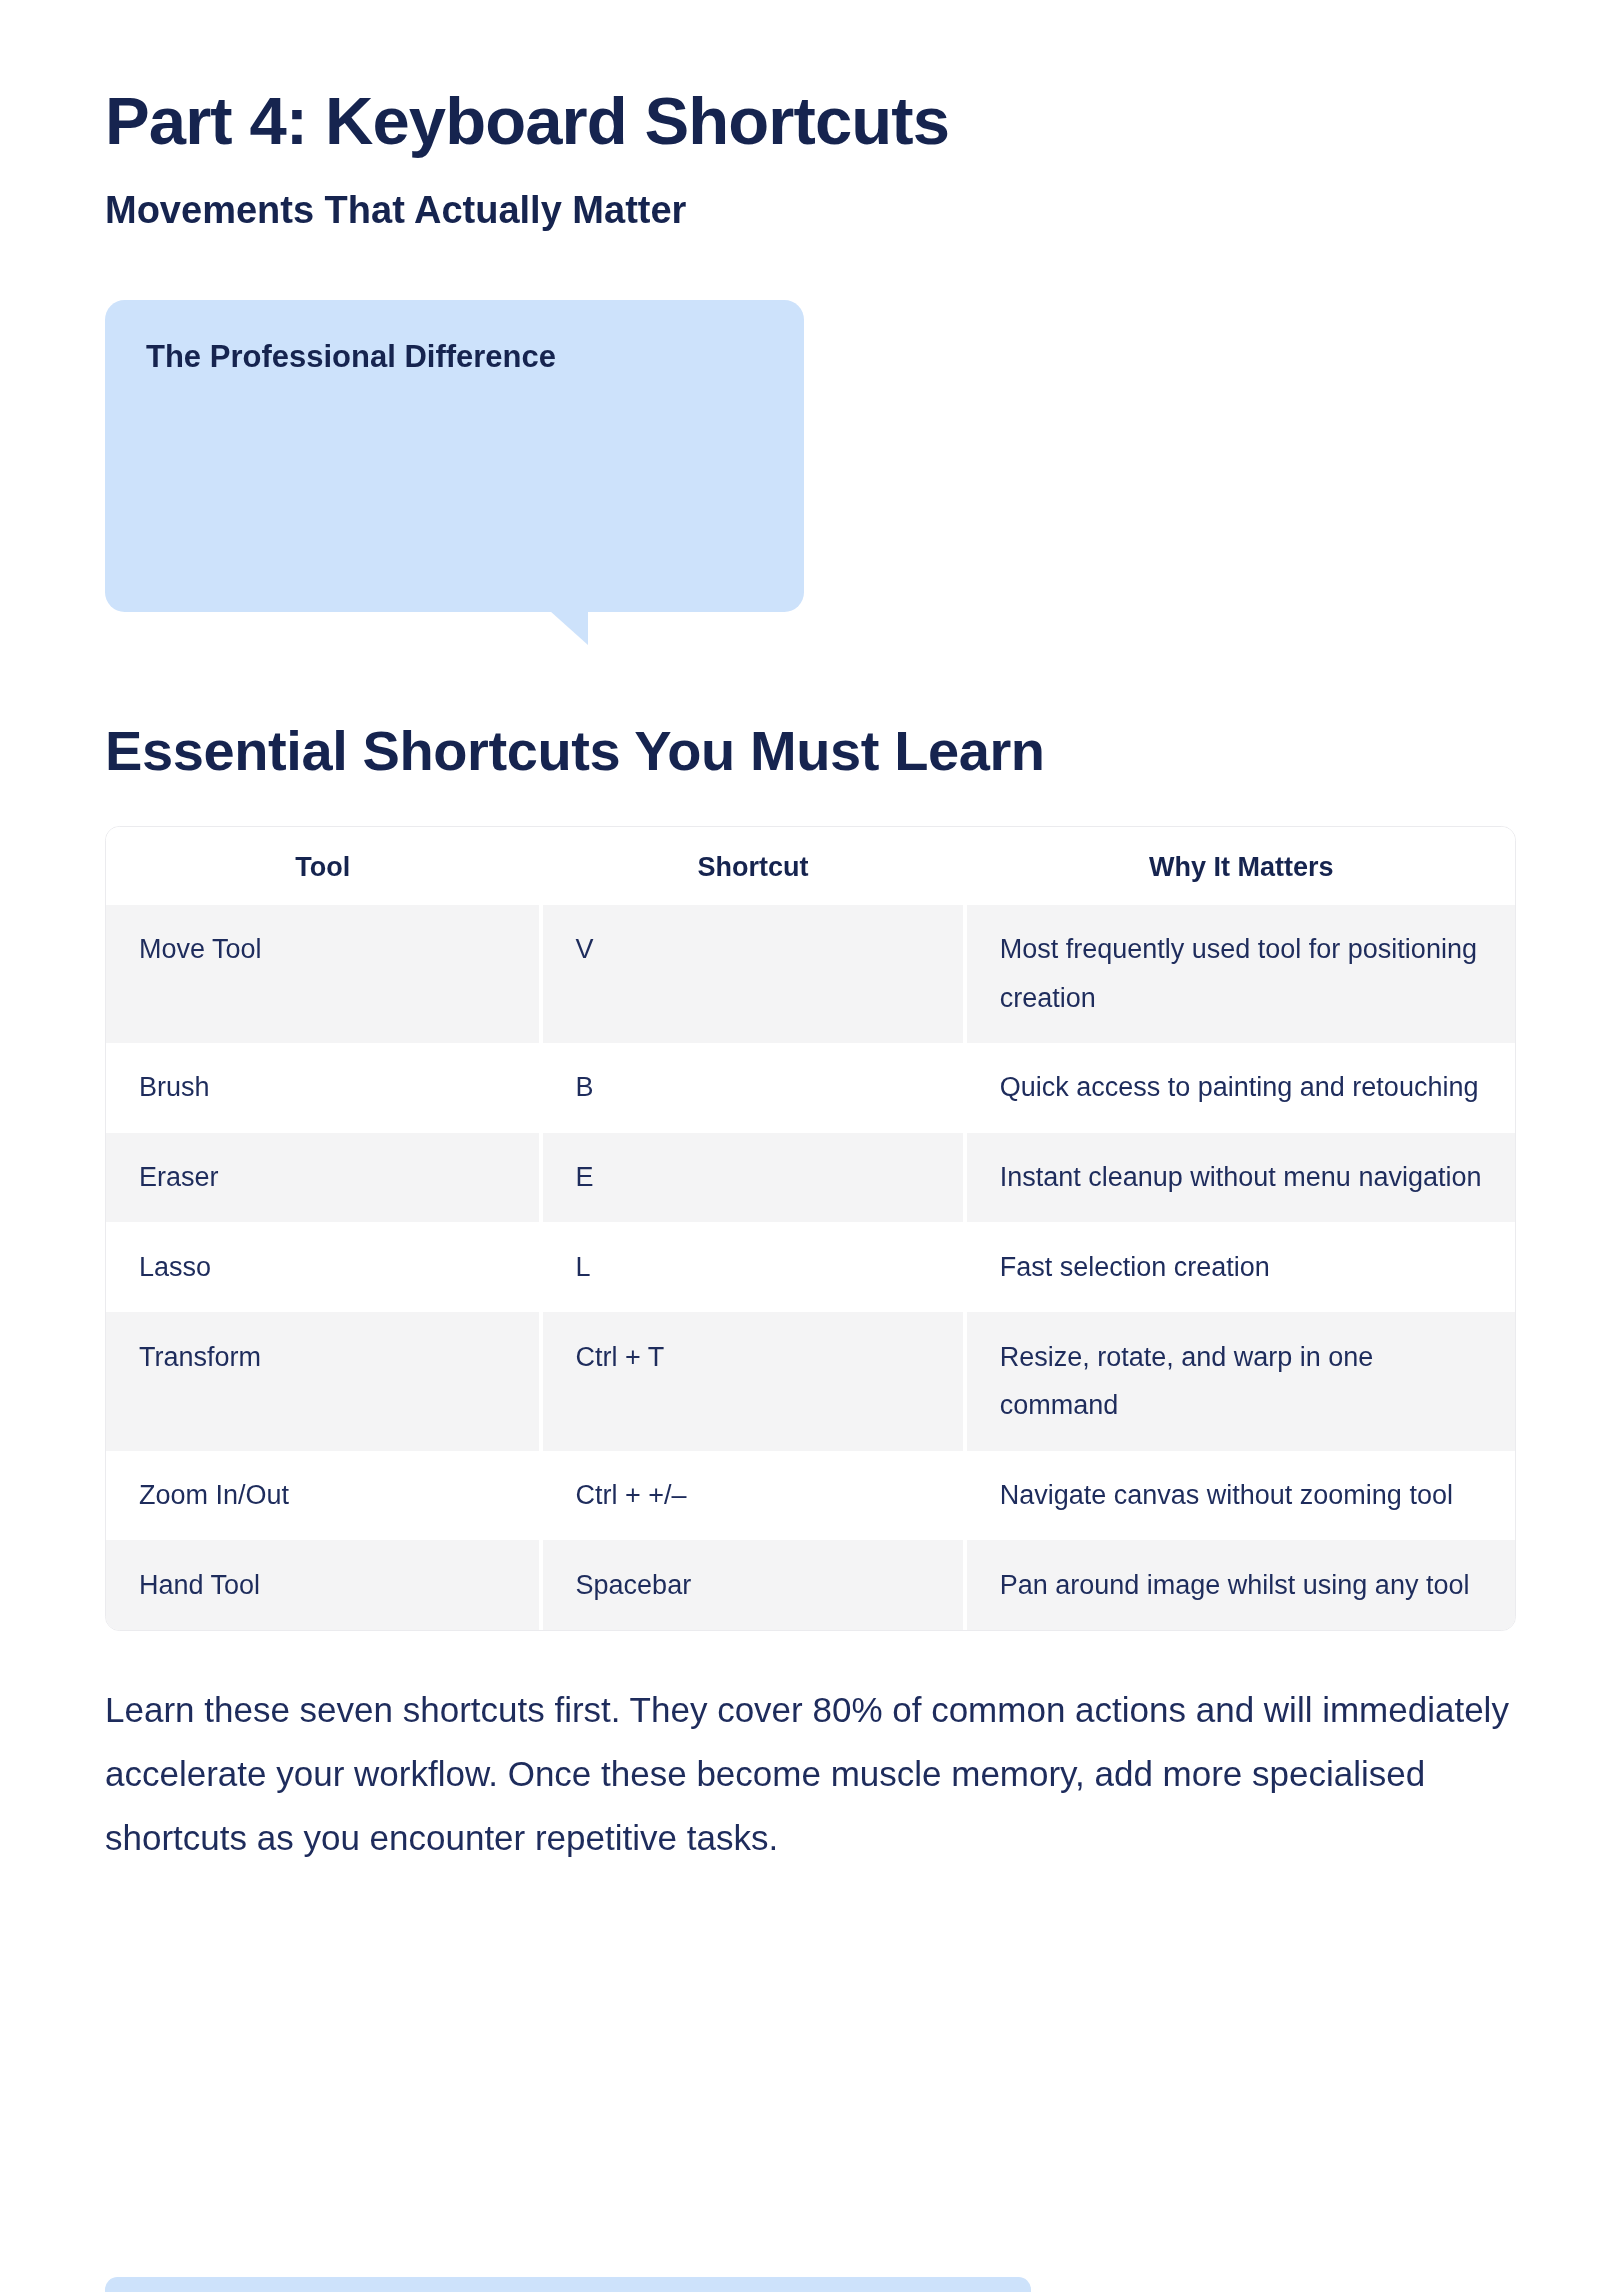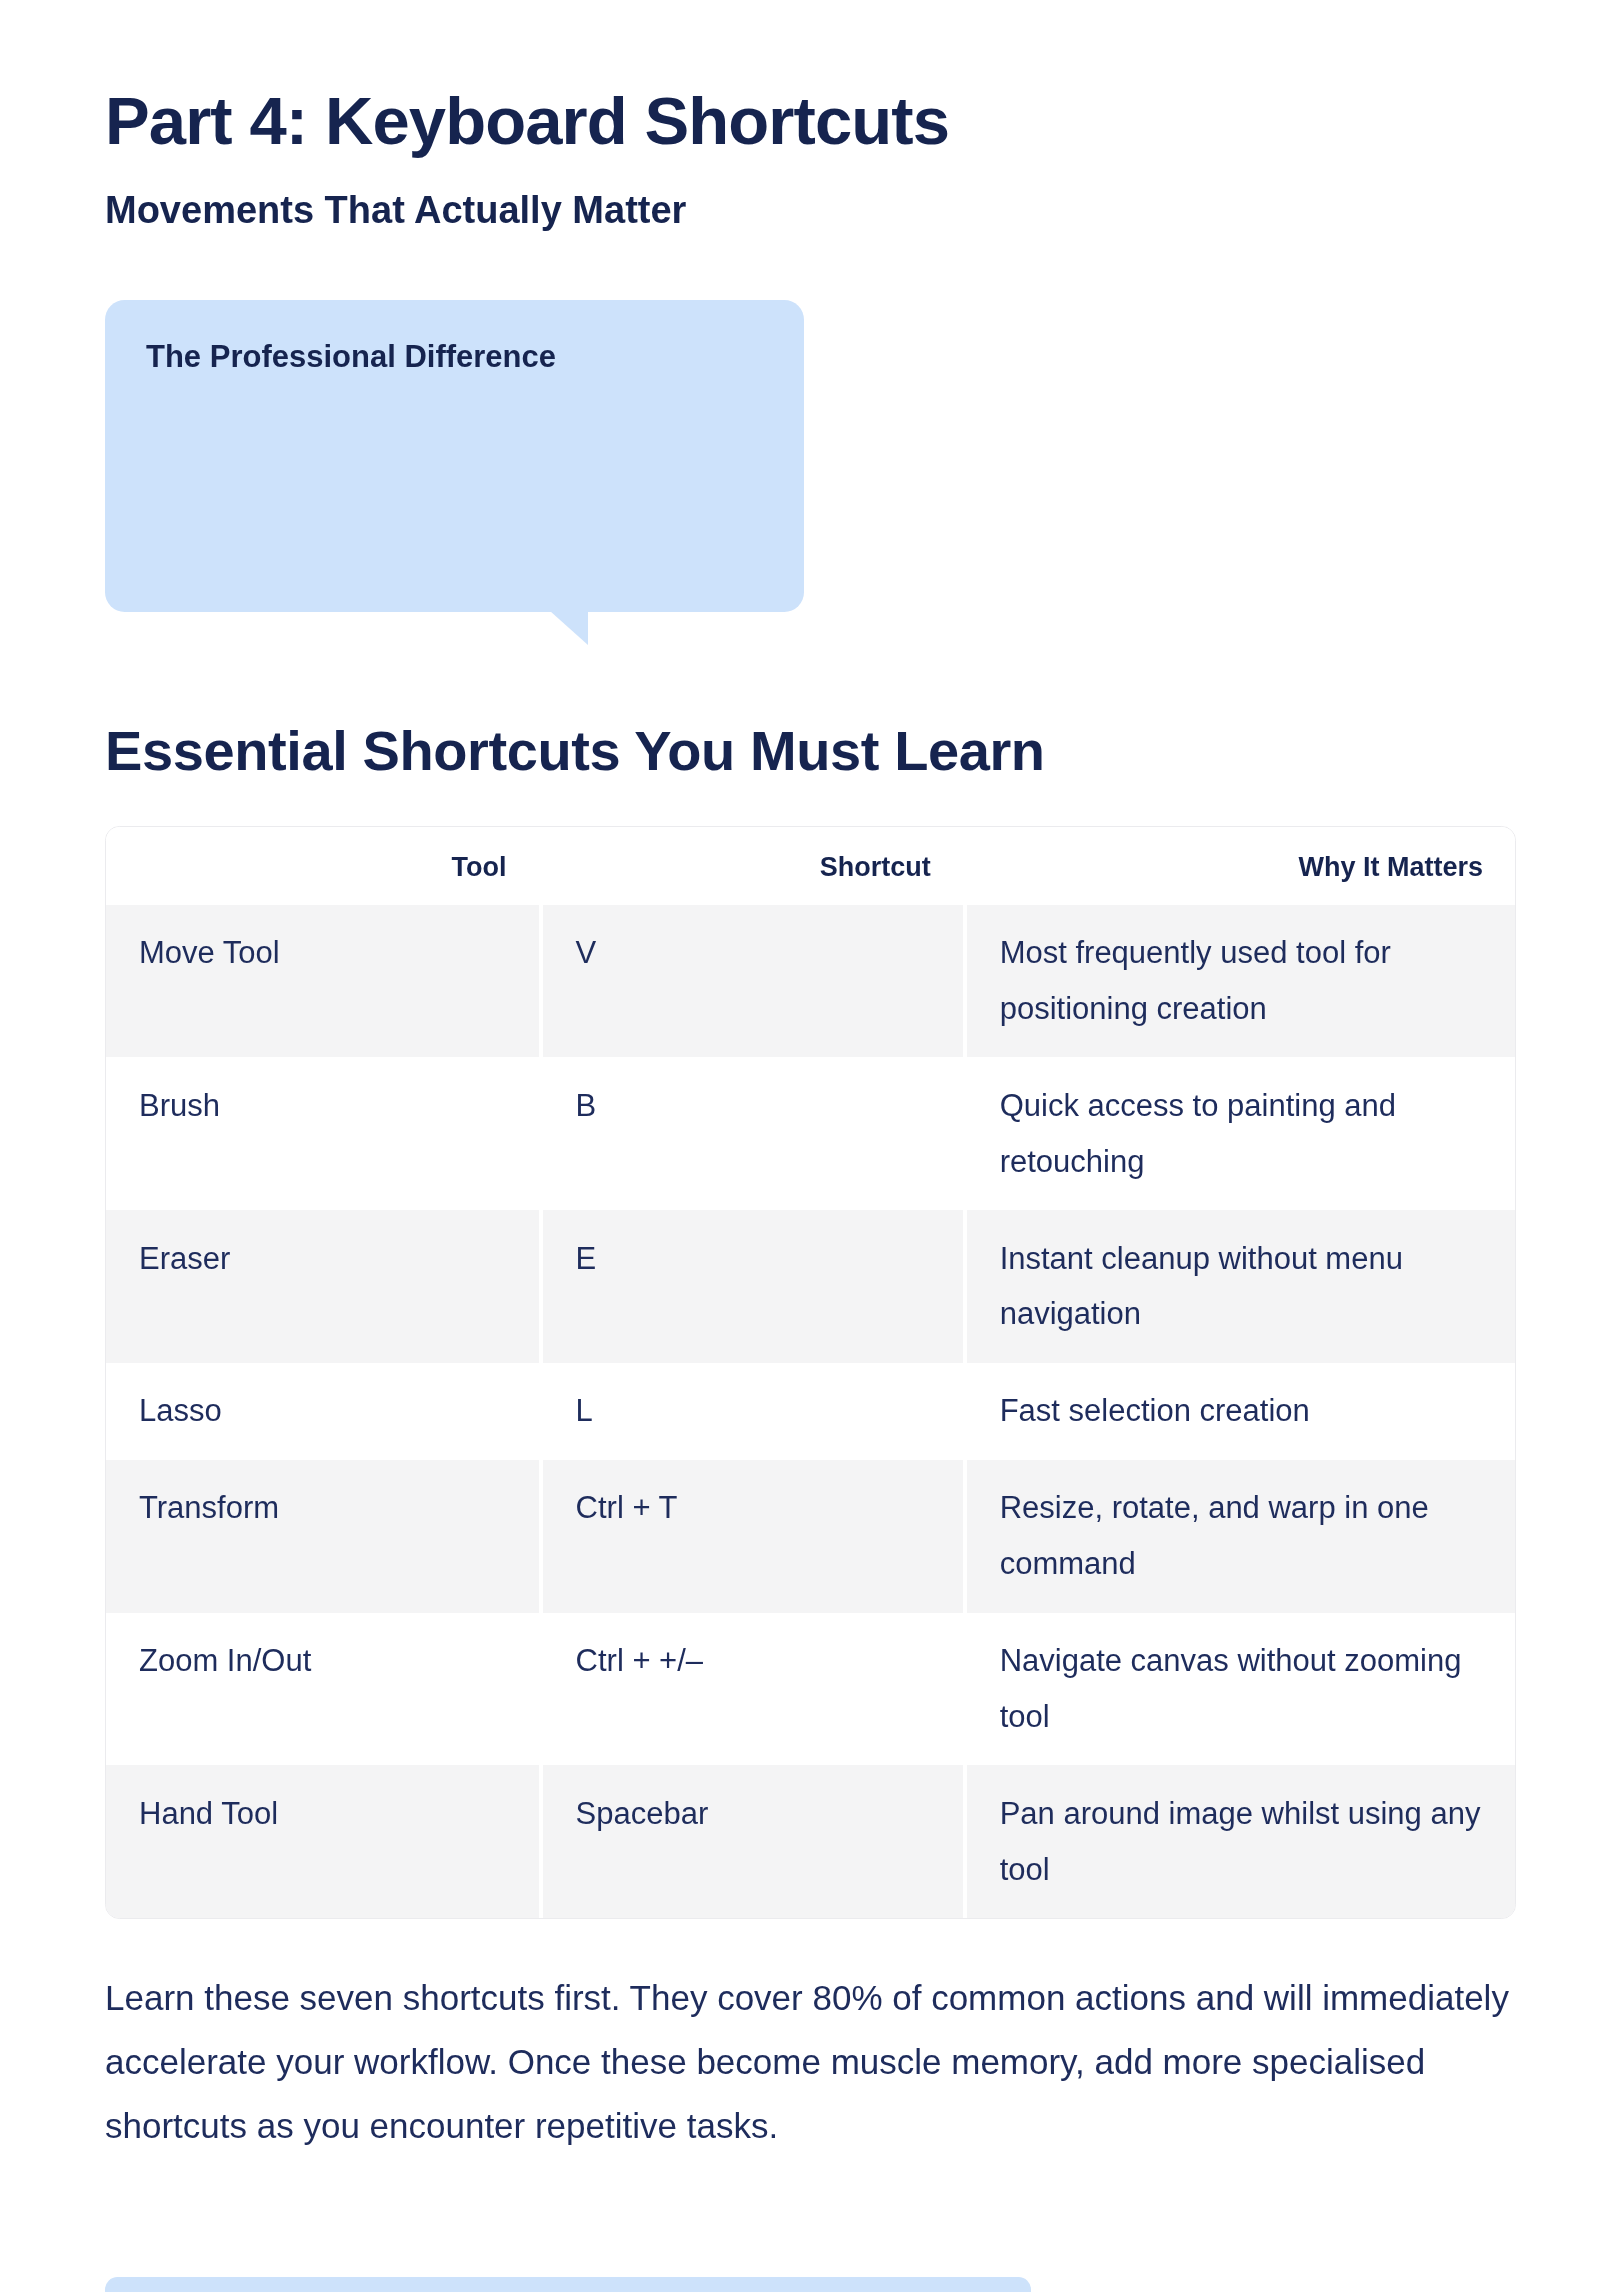--- a/index.html
+++ b/index.html
@@ -80,29 +80,29 @@
   }
   table.shortcuts{
     width:100%;
     border-collapse:separate;
     border-spacing:0;
   }
   table.shortcuts col.c1{width:30.7%;}
   table.shortcuts col.c2{width:30.1%;}
   table.shortcuts col.c3{width:39.2%;}
   table.shortcuts th{
-    text-align:right;
+    text-align:center;
     font-size:27px;
     font-weight:700;
     color:var(--navy-dark);
     background:#fff;
     padding:25px 32px 21.5px 33px;
   }
   table.shortcuts td{
-    font-size:31px;
+    font-size:27px;
     line-height:1.8;
     color:var(--navy);
     vertical-align:top;
     padding:20.6px 32px 20.6px 33px;
   }
   table.shortcuts td:nth-child(n+2),
   table.shortcuts th:nth-child(n+2){
     border-left:4.5px solid #fff;
   }
   tr.shaded td{background:var(--row-gray);}

